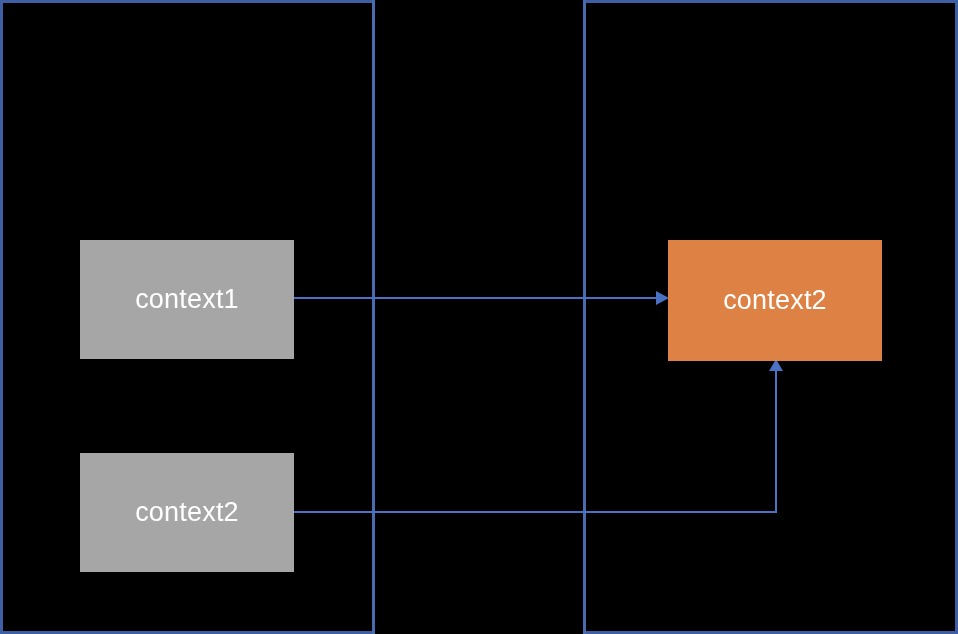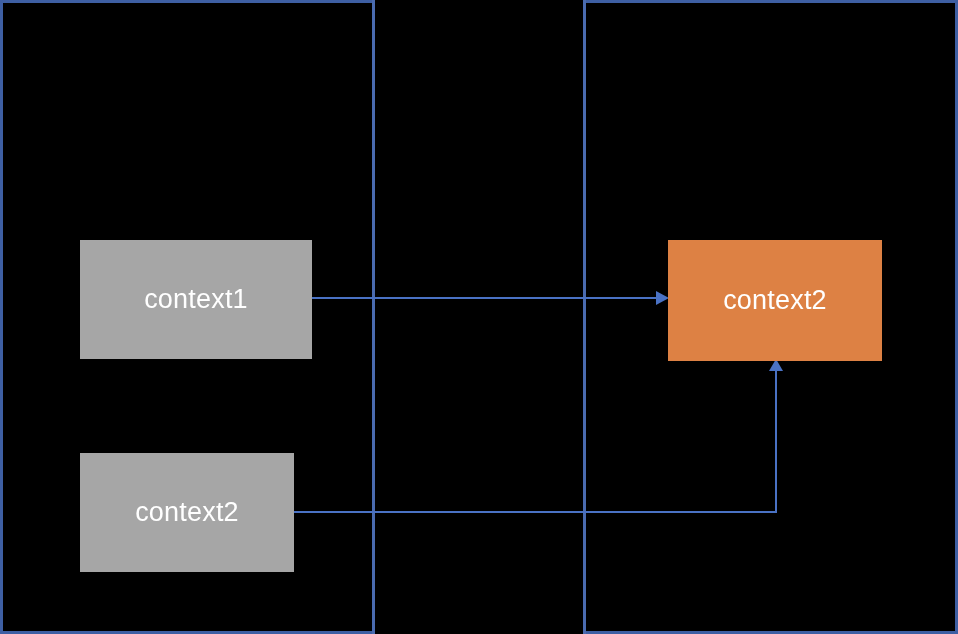--- a/index.html
+++ b/index.html
@@ -50,21 +50,21 @@
     align-items: center;
     justify-content: center;
     color: #ffffff;
     font-size: 27px;
     letter-spacing: 0.2px;
     box-sizing: border-box;
   }
   .node-gray   { background: #a6a6a6; }
   .node-orange { background: #dd8144; }
 
-  .node-context1-src { left: 80px; top: 240px; width: 232px; height: 119px; }
+  .node-context1-src { left: 80px; top: 240px; width: 214px; height: 119px; }
   .node-context2-src { left: 80px; top: 453px; width: 214px; height: 119px; }
   .node-context2-dst { left: 668px; top: 240px; width: 214px; height: 121px; }
 
   
   .edge-seg {
     position: absolute;
     background: #4a72c4;
   }
   
   .edge1-h { left: 294px; top: 297px; width: 368px; height: 2px; }

